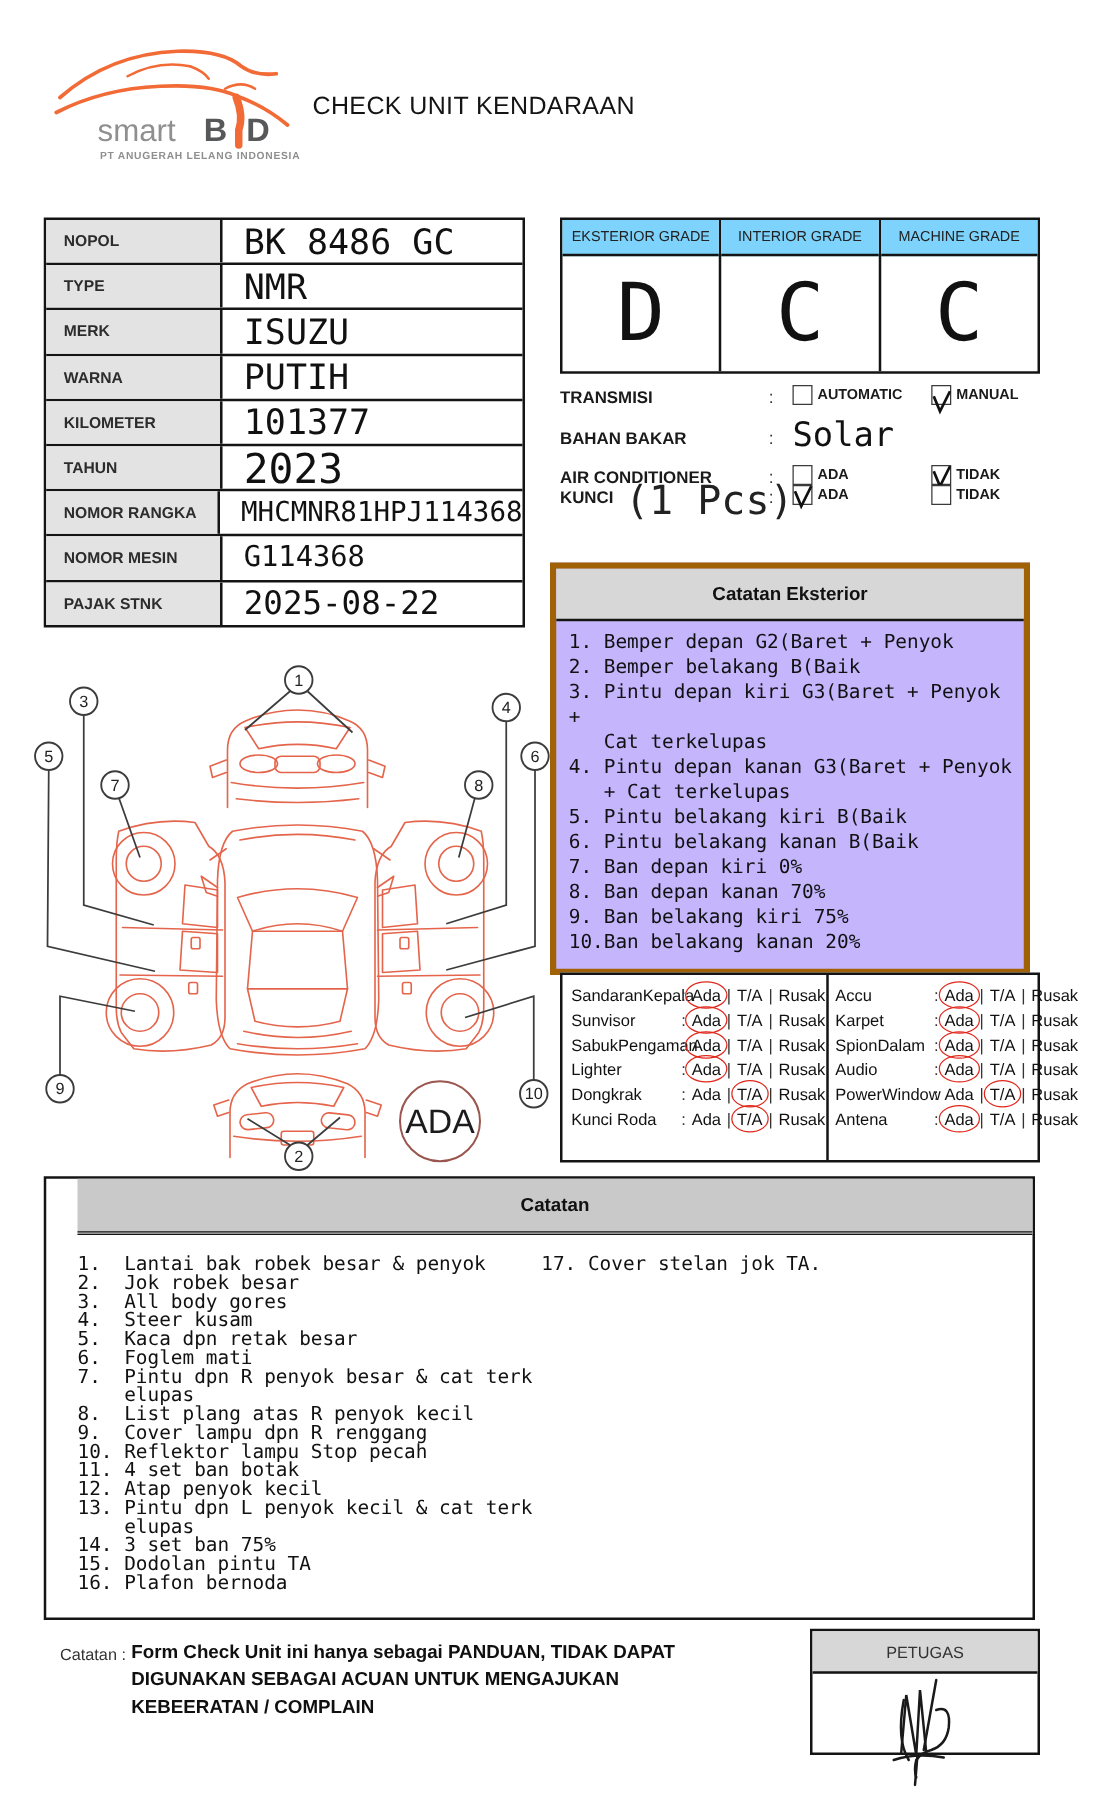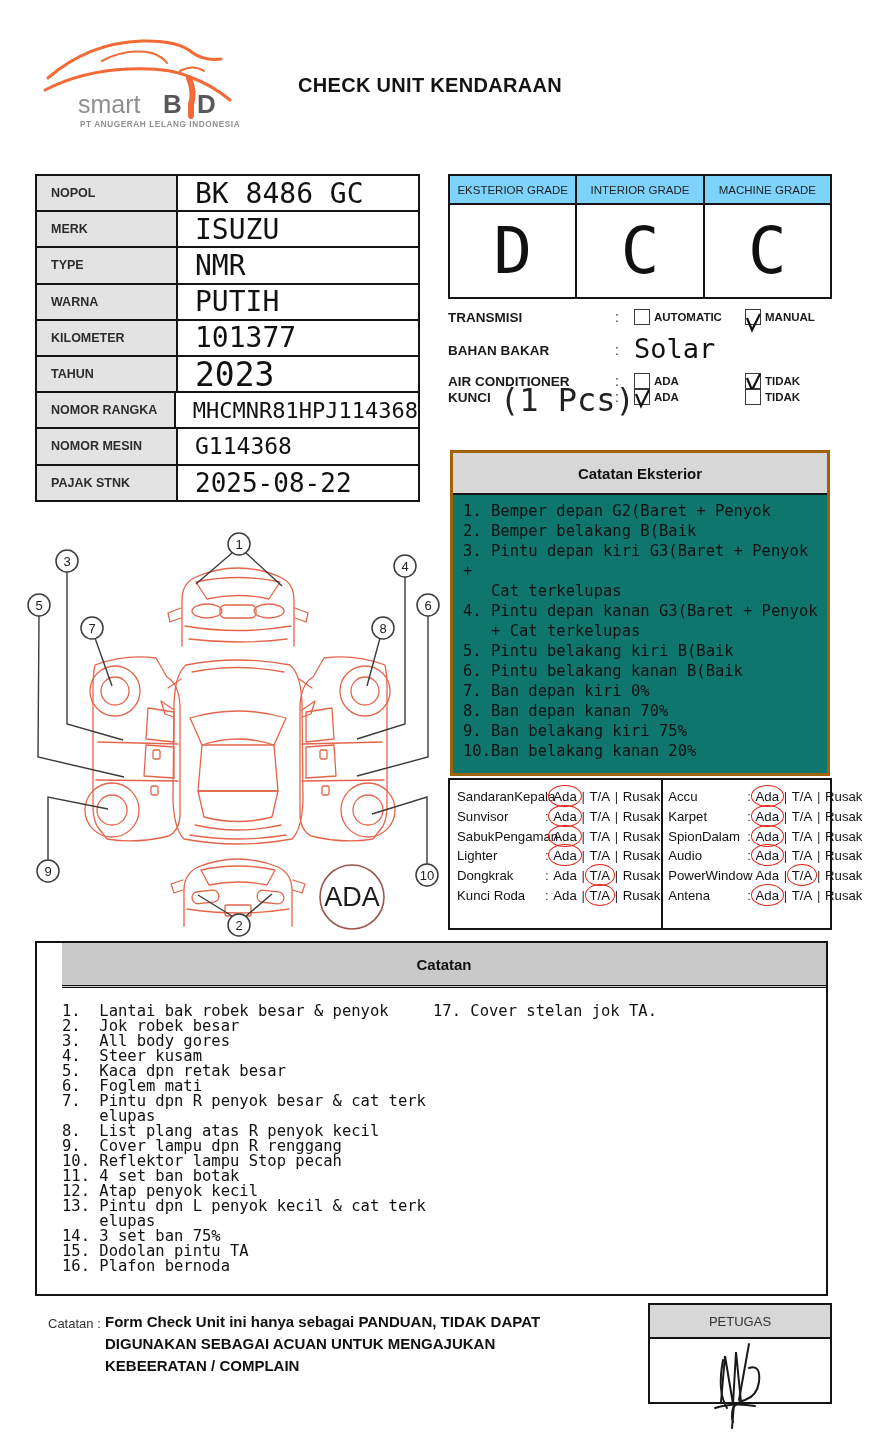--- a/index.html
+++ b/index.html
@@ -2,21 +2,21 @@
 <html><head>
 <meta charset="utf-8">
 <style>
   html,body{margin:0;padding:0;background:#fff;}
   .page{position:relative;width:878px;height:1452px;background:#ffffff;overflow:hidden;
         font-family:"Liberation Sans",sans-serif;color:#1b1b1b;}
   .abs{position:absolute;}
 
   
   .logo{left:42px;top:36px;width:200px;height:96px;}
-  .title{left:250px;top:74px;width:360px;text-align:center;font-size:20px;font-weight:bold;
+  .title{left:250px;top:74px;width:360px;font-size:20px;font-weight:normal;
          letter-spacing:.3px;color:#141414;}
 
   
   .vtable{left:35px;top:174px;width:381px;border:2px solid #141414;background:#fff;}
   .vrow{display:flex;height:34.2px;border-bottom:2px solid #141414;}
   .vrow:last-child{border-bottom:none;}
   .vlabel{width:125px;background:#e3e3e3;border-right:2px solid #141414;display:flex;align-items:center;
           padding-left:14px;font-size:12.5px;font-weight:bold;color:#2c2c2c;}
   .vvalue{flex:1;display:flex;align-items:center;padding-left:17px;font-family:"DejaVu Sans Mono",monospace;
           font-size:28px;color:#111;white-space:nowrap;}
@@ -42,21 +42,21 @@
   .spec-colon{position:absolute;left:167px;top:6px;font-size:14px;color:#333;}
   .spec-value{position:absolute;left:186px;top:-3px;font-family:"DejaVu Sans Mono",monospace;font-size:27px;color:#111;}
   .spec-opt{position:absolute;top:4px;height:20px;}
   .cbox{position:relative;display:inline-block;width:14px;height:14px;border:1.6px solid #3a3a3a;
         vertical-align:middle;background:#fff;}
   .check{position:absolute;left:-1px;top:0px;overflow:visible;}
   .check.low{top:4px;}
   .cbox-label{font-size:11.5px;font-weight:bold;color:#1a1a1a;vertical-align:middle;margin-left:4px;}
 
   
-  .ebox{left:450px;top:450px;width:374px;height:320px;border:3px solid #a16207;background:#0f766e;}
+  .ebox{left:440px;top:450px;width:374px;height:320px;border:5px solid #a16207;background:#c4b5fd;}
   .ebox-head{height:40px;background:#d7d7d7;border-bottom:2px solid #141414;display:flex;align-items:center;
              justify-content:center;font-size:15px;font-weight:bold;color:#111;}
   .ebox-body{padding:6px 4px 0 10px;}
   .note{font-family:"DejaVu Sans Mono",monospace;font-size:15.5px;line-height:20px;white-space:pre-wrap;color:#111;}
 
   
   .qbox{left:448px;top:778px;width:380px;height:148px;border:2px solid #141414;display:flex;background:#fff;}
   .qcol{flex:1;padding:9px 0 0 7px;border-right:2px solid #141414;}
   .qcol:last-child{border-right:none;padding-left:5px;}
   .eq-row{display:flex;height:19.8px;font-size:13.2px;color:#111;white-space:nowrap;}
@@ -111,26 +111,26 @@
   </div>
 
   <div class="abs title">CHECK UNIT KENDARAAN</div>
 
   <div class="abs vtable" id="vtable">
       <div class="vrow">
         <div class="vlabel">NOPOL</div>
         <div class="vvalue">BK 8486 GC</div>
       </div>
       <div class="vrow">
+        <div class="vlabel">TYPE</div>
+        <div class="vvalue">NMR</div>
+      </div>
+      <div class="vrow">
         <div class="vlabel">MERK</div>
         <div class="vvalue">ISUZU</div>
-      </div>
-      <div class="vrow">
-        <div class="vlabel">TYPE</div>
-        <div class="vvalue">NMR</div>
       </div>
       <div class="vrow">
         <div class="vlabel">WARNA</div>
         <div class="vvalue">PUTIH</div>
       </div>
       <div class="vrow">
         <div class="vlabel">KILOMETER</div>
         <div class="vvalue">101377</div>
       </div>
       <div class="vrow">

